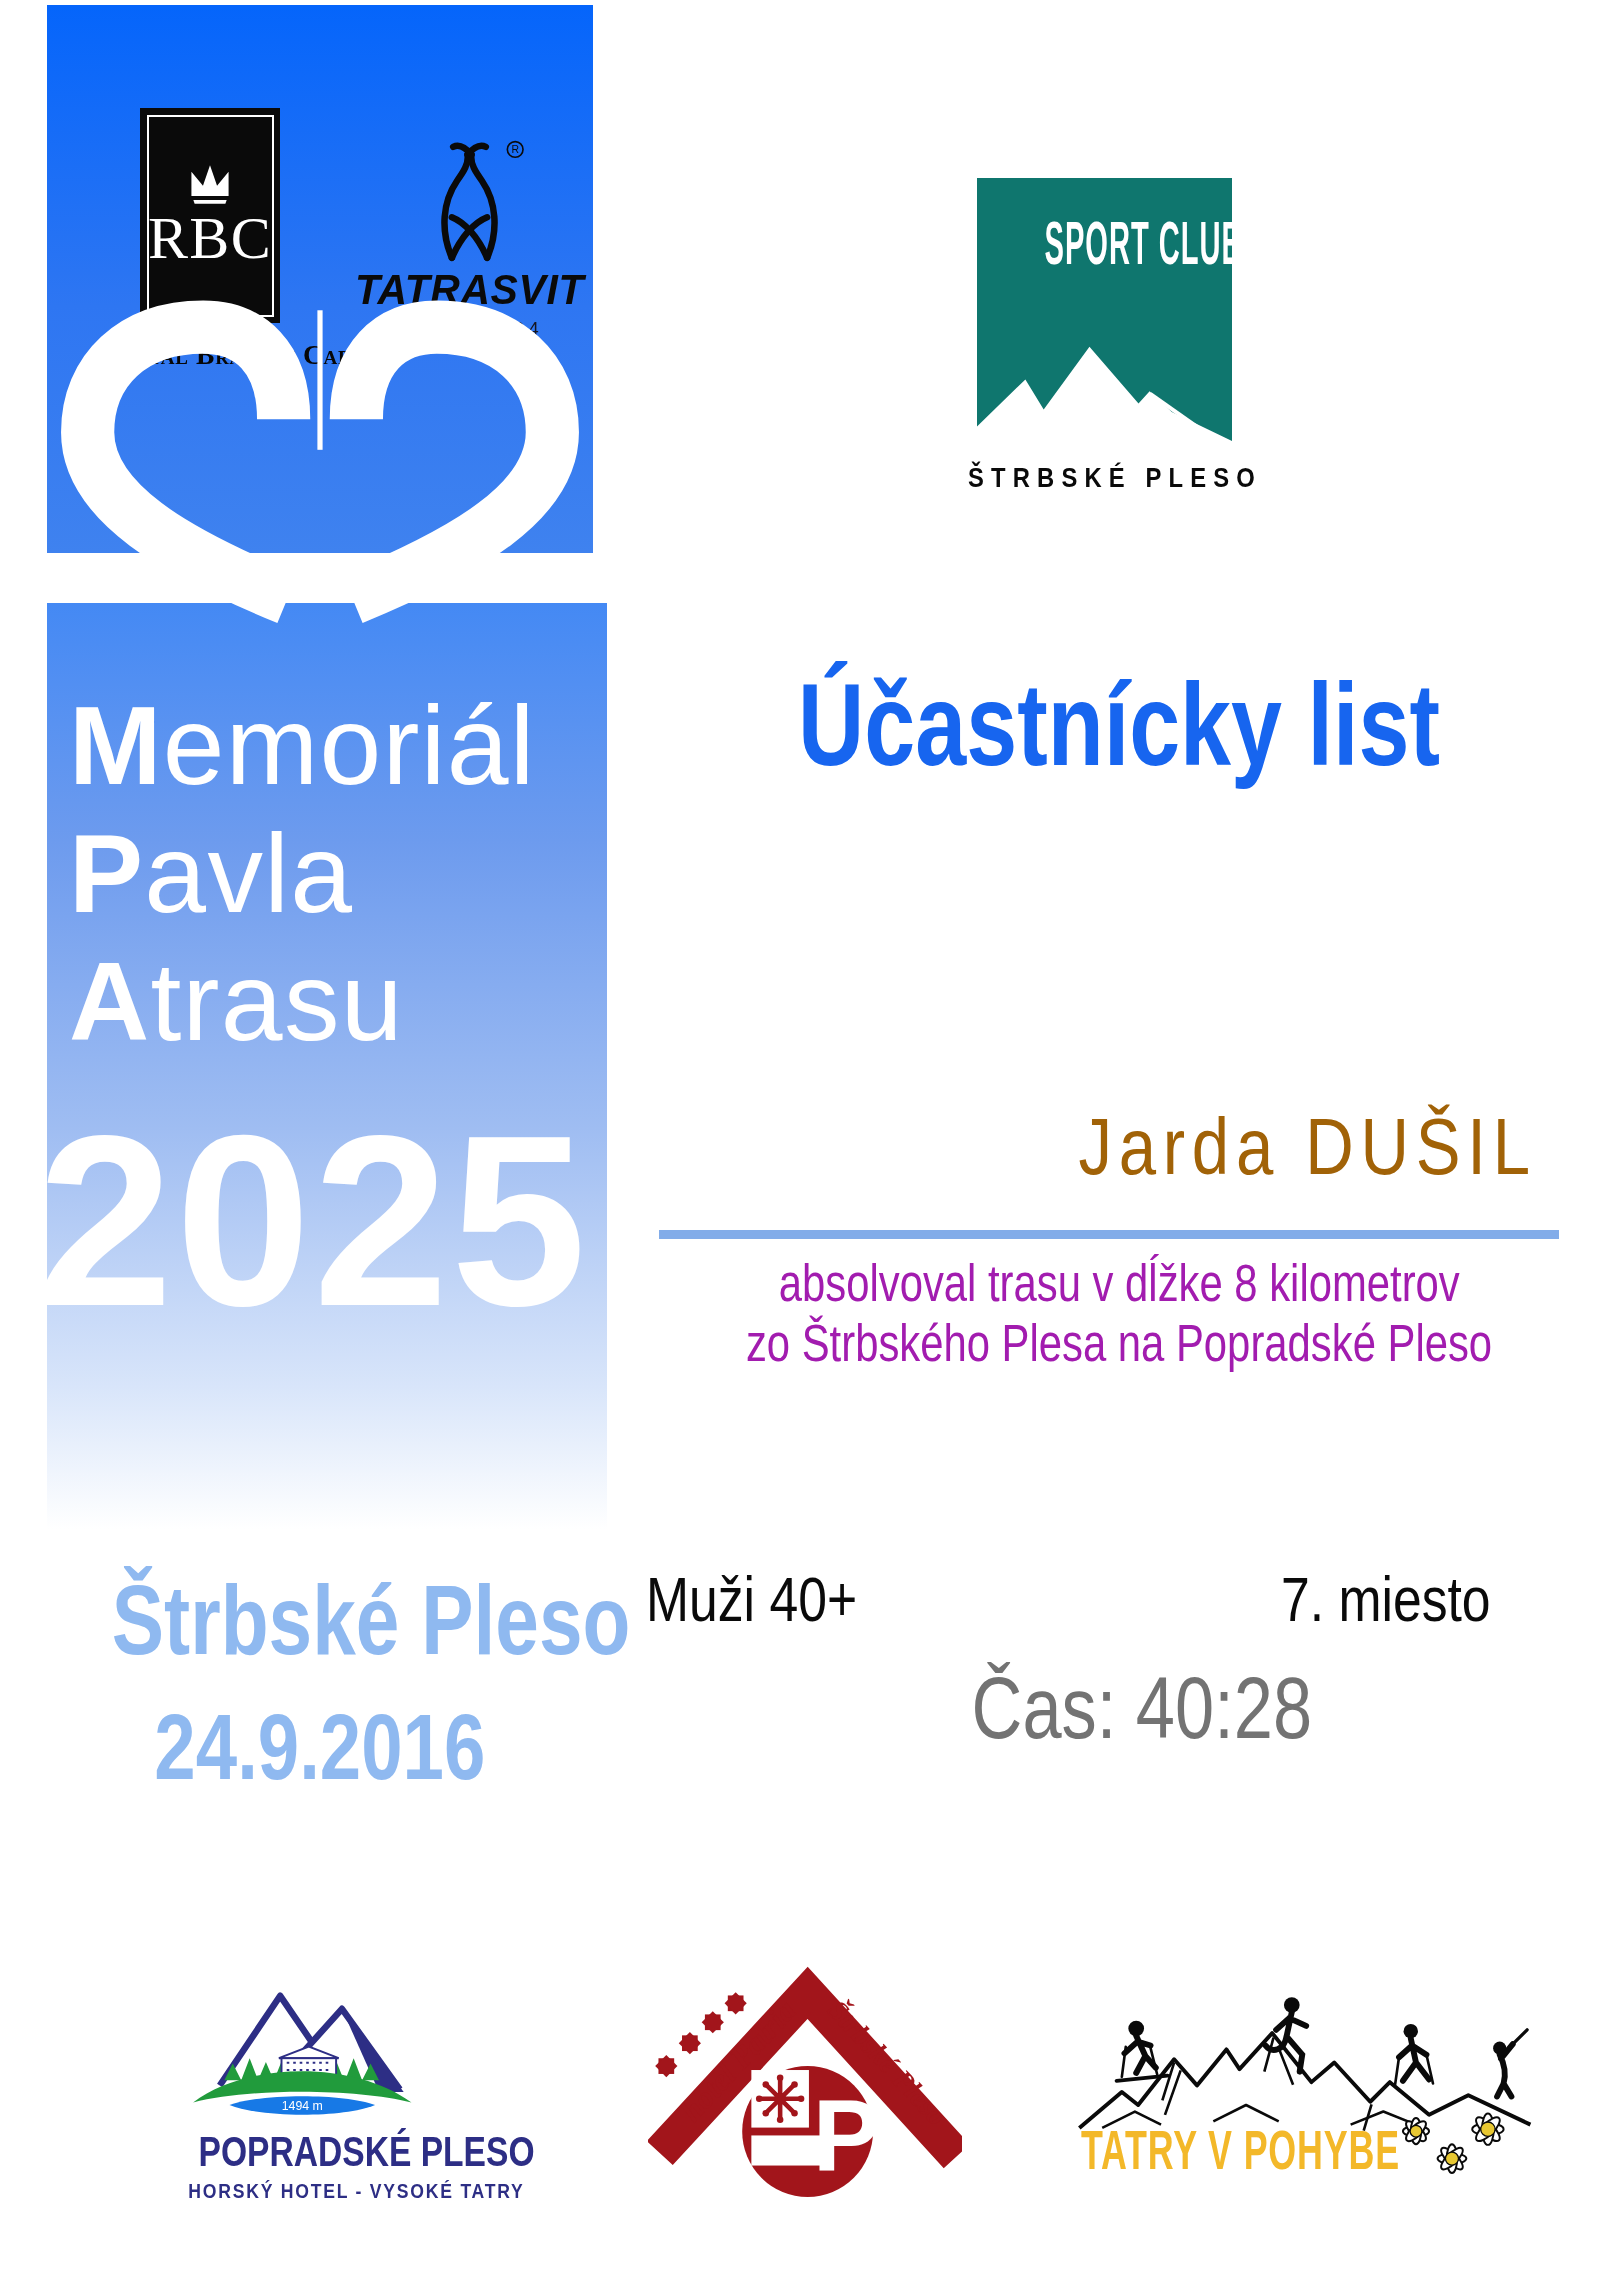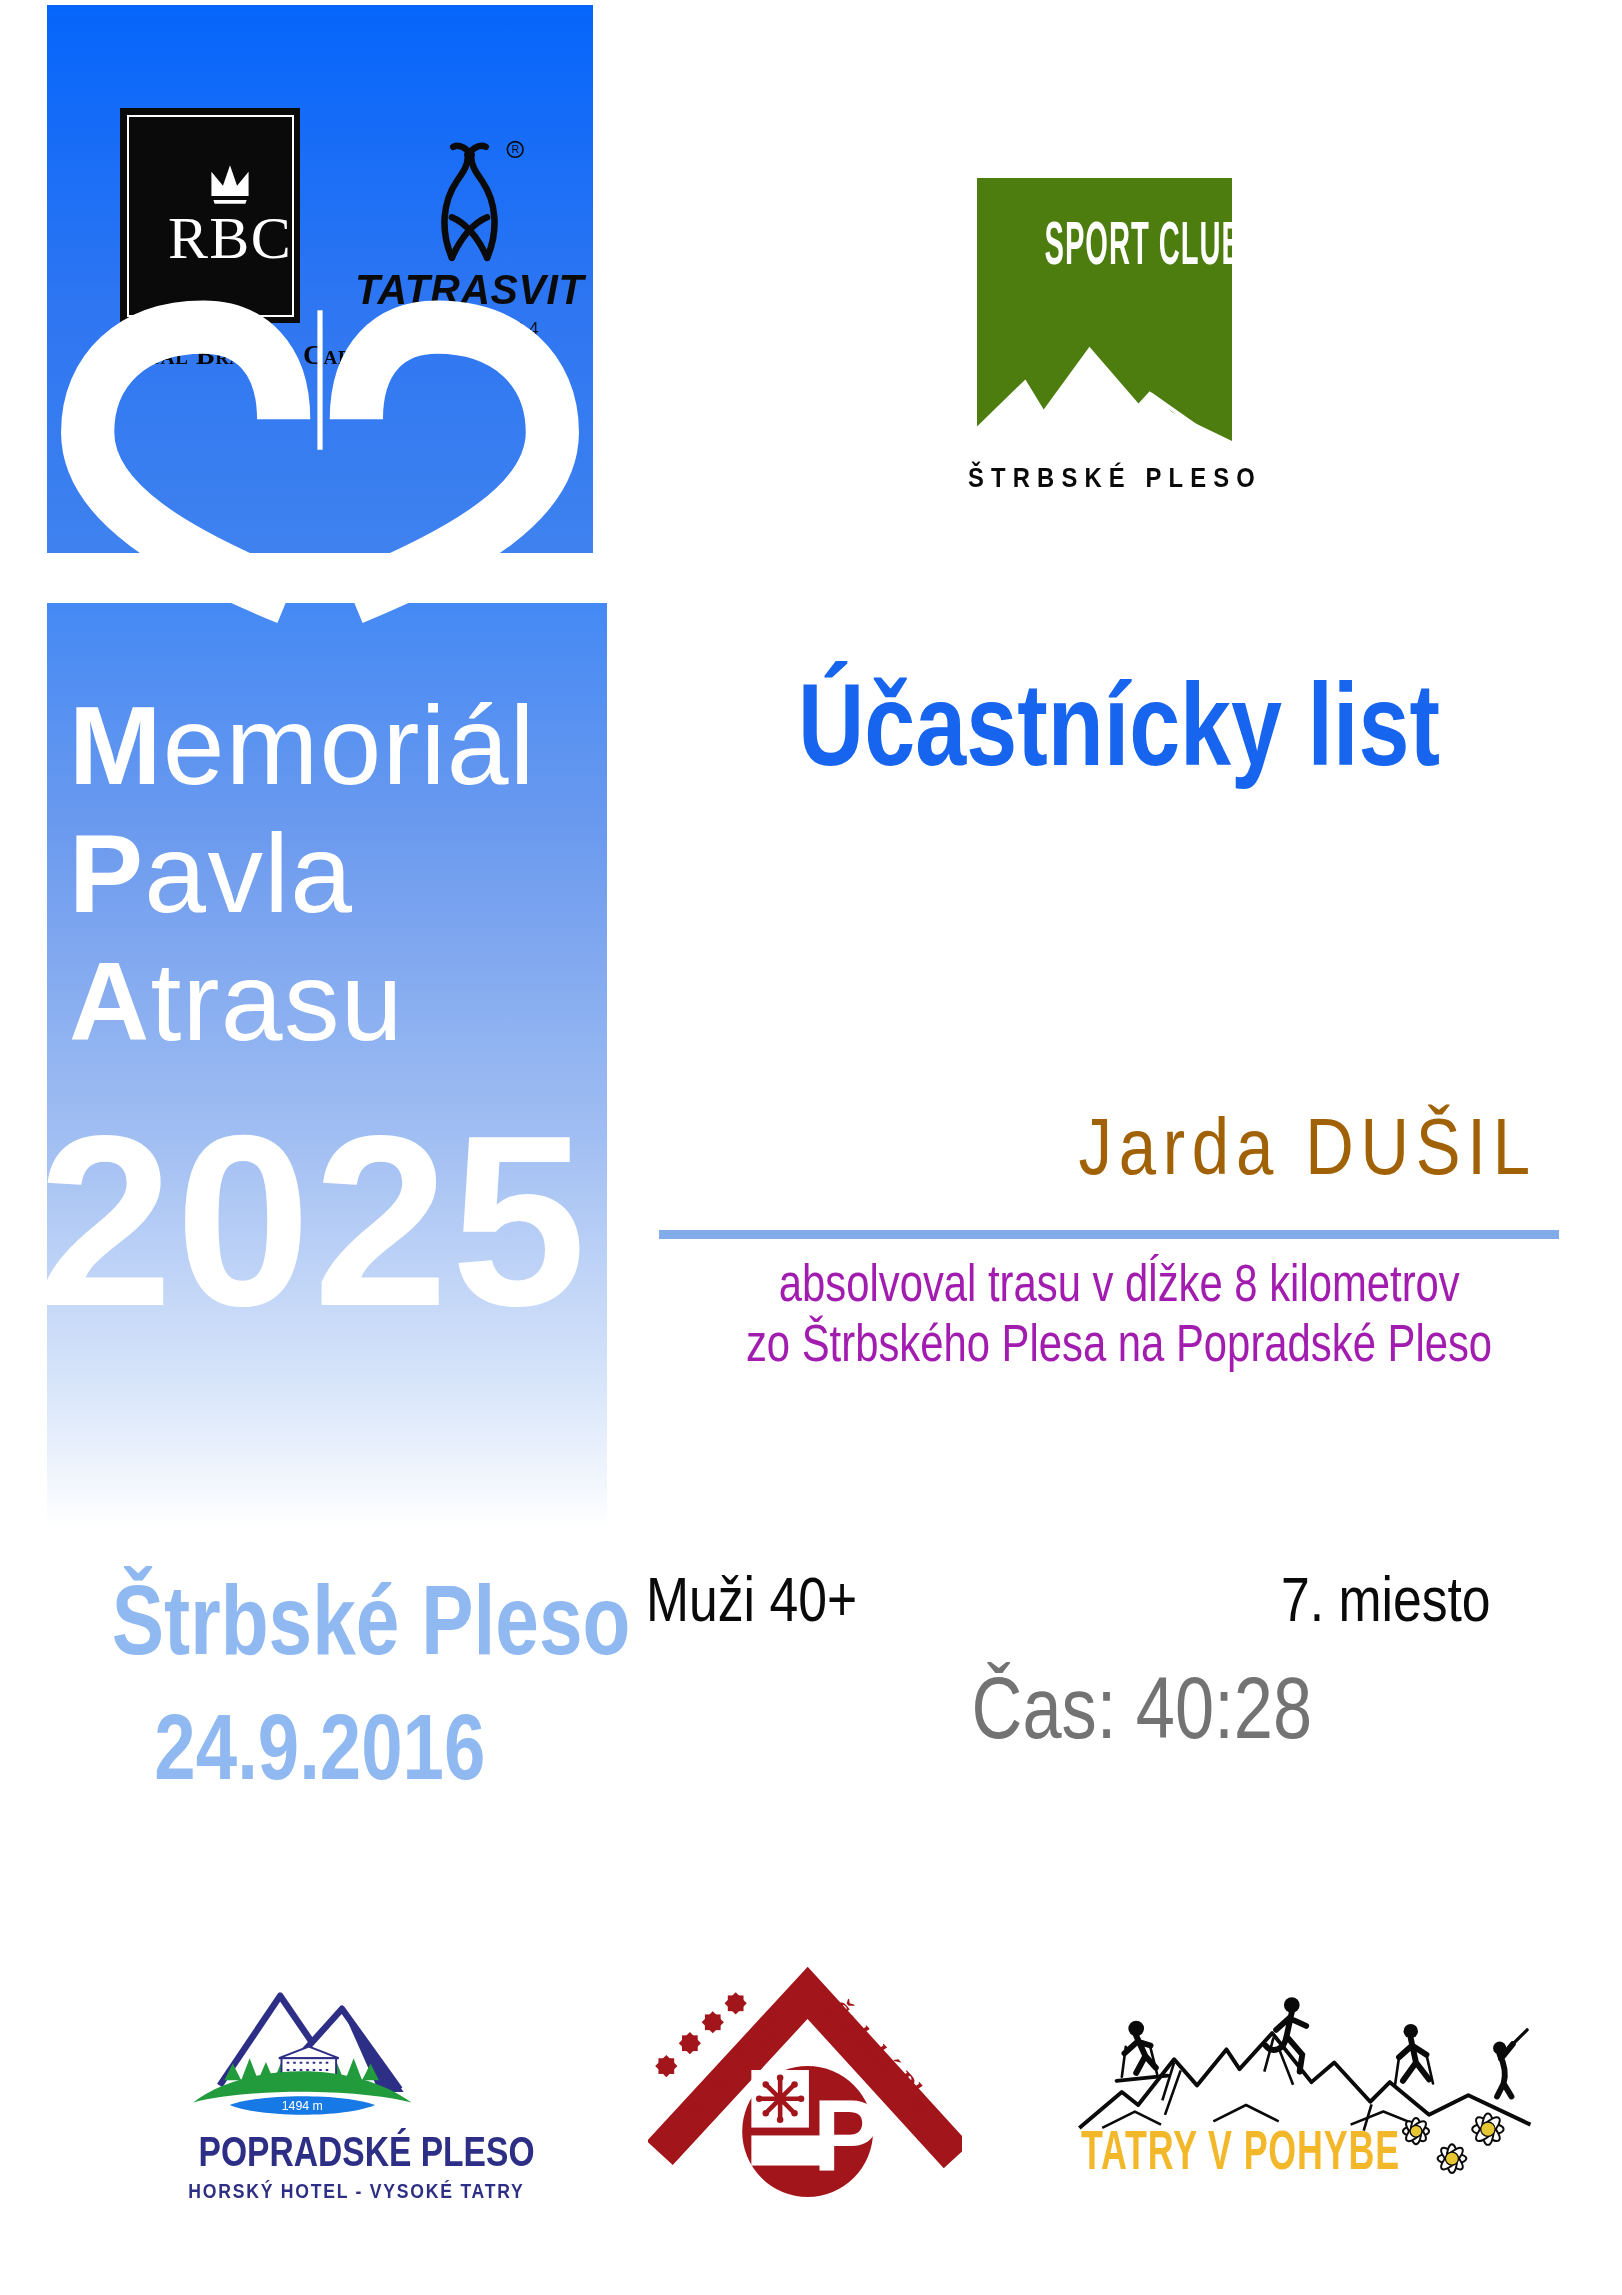--- a/index.html
+++ b/index.html
@@ -10,21 +10,21 @@
   
   .panel-top{position:absolute;left:47px;top:5.2px;width:546px;height:548px;
      background:linear-gradient(180deg,#0565FB 0%,#2E76F2 55%,#3F82EF 100%);}
   .panel-main{position:absolute;left:47px;top:603px;width:546px;height:955px;
      background:linear-gradient(180deg,#4489F4 0%,#6D9BEE 25%,#9FBDF2 55%,#D8E5FA 82%,#ffffff 97%);padding-left:14px;}
   .heart{position:absolute;left:47px;top:296px;width:546px;height:331px;z-index:3;}
 
   
   .rbc{position:absolute;left:65px;top:103px;width:196px;text-align:center;}
   .rbc-box{position:relative;margin:0 auto;width:140px;height:215px;background:#0a0a0a;
-     display:flex;flex-direction:column;align-items:center;justify-content:center;gap:3px;padding-left:40px;}
+     display:flex;flex-direction:column;align-items:center;justify-content:center;gap:3px;}
   .rbc-inner{position:absolute;inset:6.5px;border:2px solid #fff;}
   .rbc-abbr{position:relative;color:#fff;font-family:"Liberation Serif",serif;font-size:60px;line-height:1;letter-spacing:1.3px;}
   .rbc-caption{margin-top:15.7px;font-family:"Liberation Serif",serif;font-variant:small-caps;
      font-weight:700;font-size:27.5px;color:#060606;letter-spacing:0.7px;white-space:nowrap;}
 
   
   .tatrasvit{position:absolute;left:298px;top:134px;width:249px;text-align:center;color:#0a0a0a;}
   .tatra-name{font-size:43px;font-weight:700;font-style:italic;letter-spacing:0.7px;transform:scaleX(.95);transform-origin:center;white-space:nowrap;}
   .tatra-since{margin-top:3.9px;font-size:18.3px;letter-spacing:.25em;color:#15151f;}
 
@@ -32,21 +32,21 @@
   .title{position:absolute;left:22px;top:79px;color:#fff;font-size:111px;line-height:128px;letter-spacing:1.3px;}
   .title .ini{font-weight:700;}
   .year{position:absolute;left:-9.2px;top:496px;color:#fff;font-size:243px;font-weight:700;line-height:1;letter-spacing:2.6px;white-space:nowrap;}
 
   .venue{position:absolute;left:47px;top:1569px;width:546px;text-align:center;color:#8FB9F0;}
   .venue-line1{font-size:98px;font-weight:700;line-height:1.05;}
   .venue-line2{font-size:93px;font-weight:700;margin-top:29px;line-height:1;}
   .venue .cond{transform:scaleX(.8);}
 
   
-  .sportclub{position:absolute;left:977px;top:178px;width:255px;height:280px;background:#4d7c0f;}
+  .sportclub{position:absolute;left:977px;top:178px;width:255px;height:280px;background:#0f766e;}
   .sc-name{margin-top:29px;text-align:center;color:#fff;font-weight:700;font-size:62px;letter-spacing:2px;
      transform:scaleX(.47);transform-origin:center;white-space:nowrap;}
   .sc-mountains{position:absolute;left:0;bottom:0;width:255px;height:131px;display:block;}
   .sc-caption{position:absolute;left:944px;top:462px;width:321px;text-align:center;font-weight:700;font-size:28px;
      letter-spacing:.3em;color:#0a0a0a;transform:scaleX(.85);transform-origin:center;white-space:nowrap;}
 
   
   .heading{position:absolute;left:628px;top:662px;width:982px;text-align:center;color:#1765EF;
      font-weight:700;font-size:116px;line-height:1.1;white-space:nowrap;transform:scaleX(.79);transform-origin:center;}
   .participant{position:absolute;left:661px;top:1107px;width:916px;text-align:right;color:#a16207;

